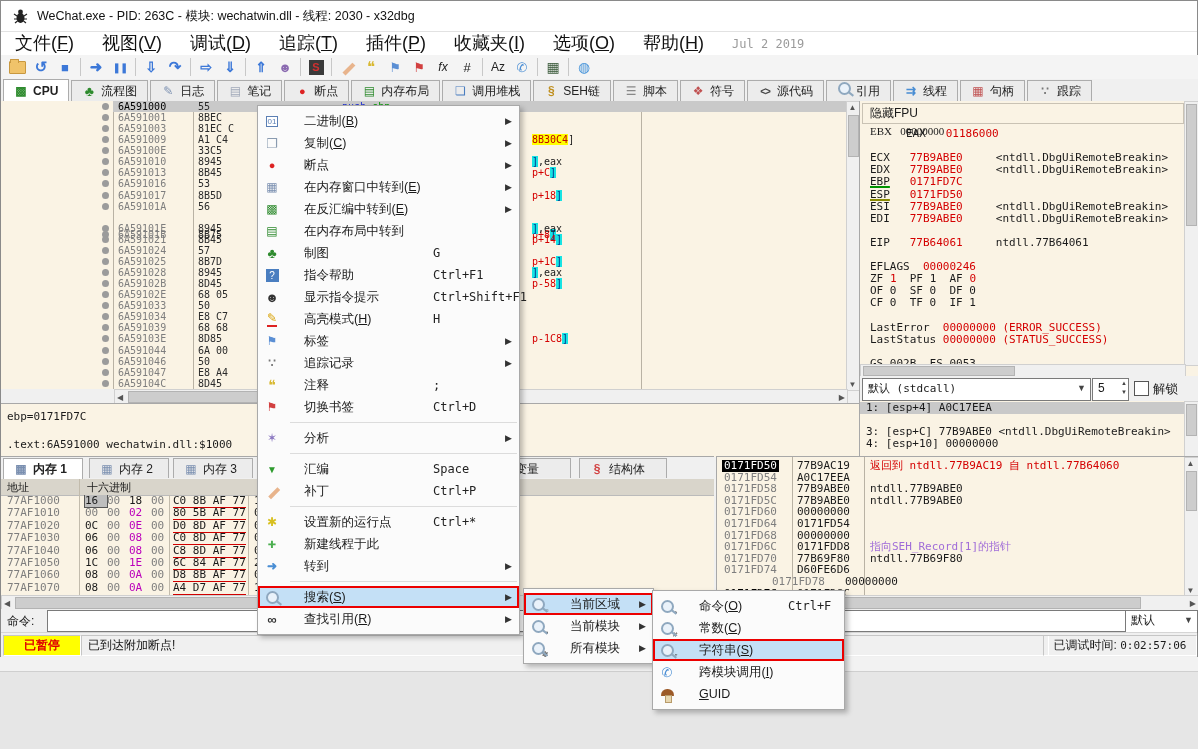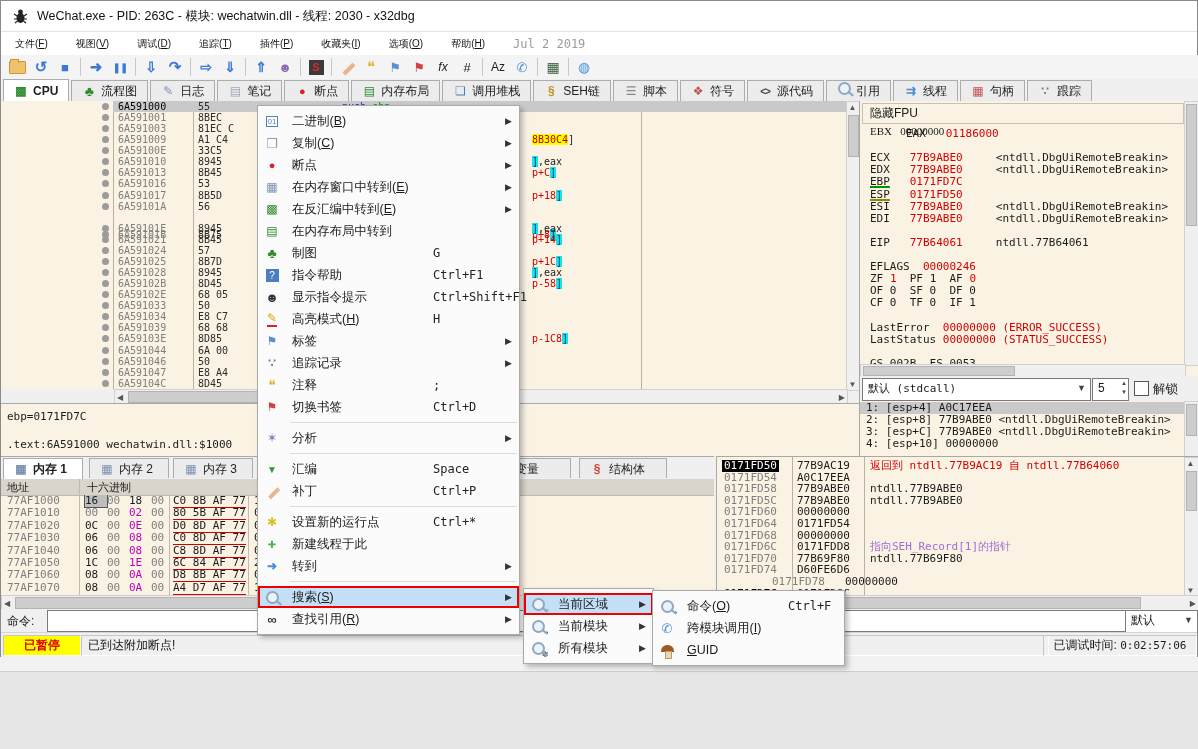--- a/index.html
+++ b/index.html
@@ -8,21 +8,21 @@
   .abs{position:absolute;}
   .mono{font-family:"DejaVu Sans Mono",monospace;}
   
   #win{position:absolute;left:0;top:0;width:1196px;height:656px;background:#F0F0F0;border:1px solid #8a8a8a;}
   #titlebar{position:absolute;left:0;top:0;width:1196px;height:30px;background:#FFFFFF;border-bottom:1px solid #E2E2E2;}
   #title-text{position:absolute;left:36px;top:7px;font-size:12.5px;color:#111;}
   #app-icon{position:absolute;left:11px;top:7px;width:17px;height:17px;}
   .win-btn{position:absolute;top:0;width:45px;height:30px;text-align:center;line-height:30px;font-size:12px;color:#222;}
   
   #menubar{position:absolute;left:0;top:31px;width:1196px;height:23px;background:#FFFFFF;display:flex;align-items:center;}
-  .mb-item{padding:0 14px;height:23px;line-height:23px;font-size:10px;color:#111;}
+  .mb-item{padding:0 14px;height:23px;line-height:23px;font-size:18px;color:#111;}
   .mb-item u, .mi-label u, .sm-label u{text-decoration:underline;}
   #build-date{margin-left:14px;color:#9a9a9a;font-family:"DejaVu Sans Mono",monospace;font-size:12px;}
   
   #toolbar{position:absolute;left:0;top:54px;width:1196px;height:24px;background:#F4F4F4;border-bottom:1px solid #DDD;display:flex;align-items:center;padding-left:4px;}
   .tb-btn{width:24px;height:21px;display:flex;align-items:center;justify-content:center;font-size:14px;}
   .tb-sep{width:1px;height:18px;background:#C8C8C8;margin:0 3px;}
   
   .tabbar{position:absolute;display:flex;align-items:flex-end;background:#F0F0F0;}
   #main-tabs{left:0;top:78px;width:1196px;height:22px;border-bottom:1px solid #ACACAC;}
   .tab{height:20px;line-height:20px;padding:0 10px;border:1px solid #ACACAC;border-bottom:none;background:#ECECEC;
@@ -91,21 +91,21 @@
   #cmd-row{position:absolute;left:0;top:608px;width:1196px;height:23px;background:#F0F0F0;}
   #cmd-label{position:absolute;left:6px;top:4px;font-size:12px;}
   #cmd-input{position:absolute;left:46px;top:1px;width:1073px;height:18px;background:#FFF;border:1px solid #7A7A7A;}
   #statusbar{position:absolute;left:0;top:631px;width:1196px;height:24px;background:#F0F0F0;border-top:1px solid #D5D5D5;font-size:12px;}
   .status-cell{position:absolute;top:2px;height:19px;border:1px solid #C6C6C6;border-right-color:#FFF;border-bottom-color:#FFF;line-height:19px;}
   #status-state{left:2px;width:76px;background:#FFFF00;color:#E00000;font-weight:bold;text-align:center;}
   #status-msg{left:80px;width:960px;padding-left:6px;color:#111;}
   #status-time{left:1042px;width:152px;text-align:center;}
   
   .menu{position:absolute;background:#FBFBFB;border:1px solid #A9A9A9;box-shadow:3px 3px 5px rgba(0,0,0,0.25);}
-  .mi{position:relative;height:22px;display:flex;align-items:center;}
+  .mi{position:relative;height:22px;display:flex;align-items:center;gap:12px;}
   .mi.hl{background:#C4E0F6;}
   .mi.annotated{outline:2px solid #EC0000;outline-offset:-2px;}
   .mi-icon{width:18px;margin-left:5px;display:flex;justify-content:center;font-size:12px;}
   .mi-label{margin-left:11px;font-size:12.5px;white-space:nowrap;}
   .mi-short{position:absolute;left:175px;font-size:12px;color:#222;font-family:"DejaVu Sans Mono",monospace;white-space:nowrap;}
   #ctx-menu .mi-short{left:175px;}
   .mi-arrow{position:absolute;right:7px;font-size:9px;color:#333;}
   .menu-sep{height:1px;background:#DCDCDC;margin:4px 2px 4px 32px;}
   
   .icbox{display:inline-flex;align-items:center;justify-content:center;}
@@ -577,21 +577,20 @@
     <div class="spin" style="left:232px;top:2px;width:30px;">
       <span>5</span>
       <span class="ud">▲<br>▼</span>
     </div>
     <div class="chk" style="left:274px;top:5px;"></div>
     <span class="abs" style="left:293px;top:5px;font-size:12.5px;">解锁</span>
   </div>
 
   <div id="args-panel">
       <div class="argrow mono selected" style="top: 1px;">1: [esp+4] A0C17EEA</div>
-      <div class="argrow mono" style="top: 13px;">2: [esp+8] 77B9ABE0 &lt;ntdll.DbgUiRemoteBreakin&gt;</div>
       <div class="argrow mono" style="top: 25px;">3: [esp+C] 77B9ABE0 &lt;ntdll.DbgUiRemoteBreakin&gt;</div>
       <div class="argrow mono" style="top: 37px;">4: [esp+10] 00000000</div>
     </div>
   <div class="abs sb" style="left:1183px;top:400px;width:13px;height:55px;">
     <div class="sb-thumb" style="left:1px;top:2px;width:9px;height:30px;"></div>
   </div>
 
   <div id="dump-panel">
     <div id="dump-tabs">
         <div class="tab active" style="position: absolute; left: 2px; top: 1px; width: 80px; box-sizing: border-box;">
@@ -1056,20 +1055,40 @@
             <span class="ic-sub">›</span>
           </span>
         </span>
       </span>
       <span class="mi-label">命令(<u>O</u>)</span>
       <span class="mi-short" style="left: 135px;">Ctrl+F</span>
     </div>
     <div class="mi">
       <span class="mi-icon">
         <span class="icbox">
+          <span class="ic-mag">
+            <span class="ic-sub">#</span>
+          </span>
+        </span>
+      </span>
+      <span class="mi-label">常数(<u>C</u>)</span>
+    </div>
+    <div class="mi hl annotated">
+      <span class="mi-icon">
+        <span class="icbox">
+          <span class="ic-mag">
+            <span class="ic-sub">”</span>
+          </span>
+        </span>
+      </span>
+      <span class="mi-label">字符串(<u>S</u>)</span>
+    </div>
+    <div class="mi">
+      <span class="mi-icon">
+        <span class="icbox">
           <span style="color: rgb(74, 142, 212); font-size: 13px;">✆</span>
         </span>
       </span>
       <span class="mi-label">跨模块调用(<u>I</u>)</span>
     </div>
     <div class="mi">
       <span class="mi-icon">
         <span class="icbox">
           <span class="ic-mush"></span>
         </span>

